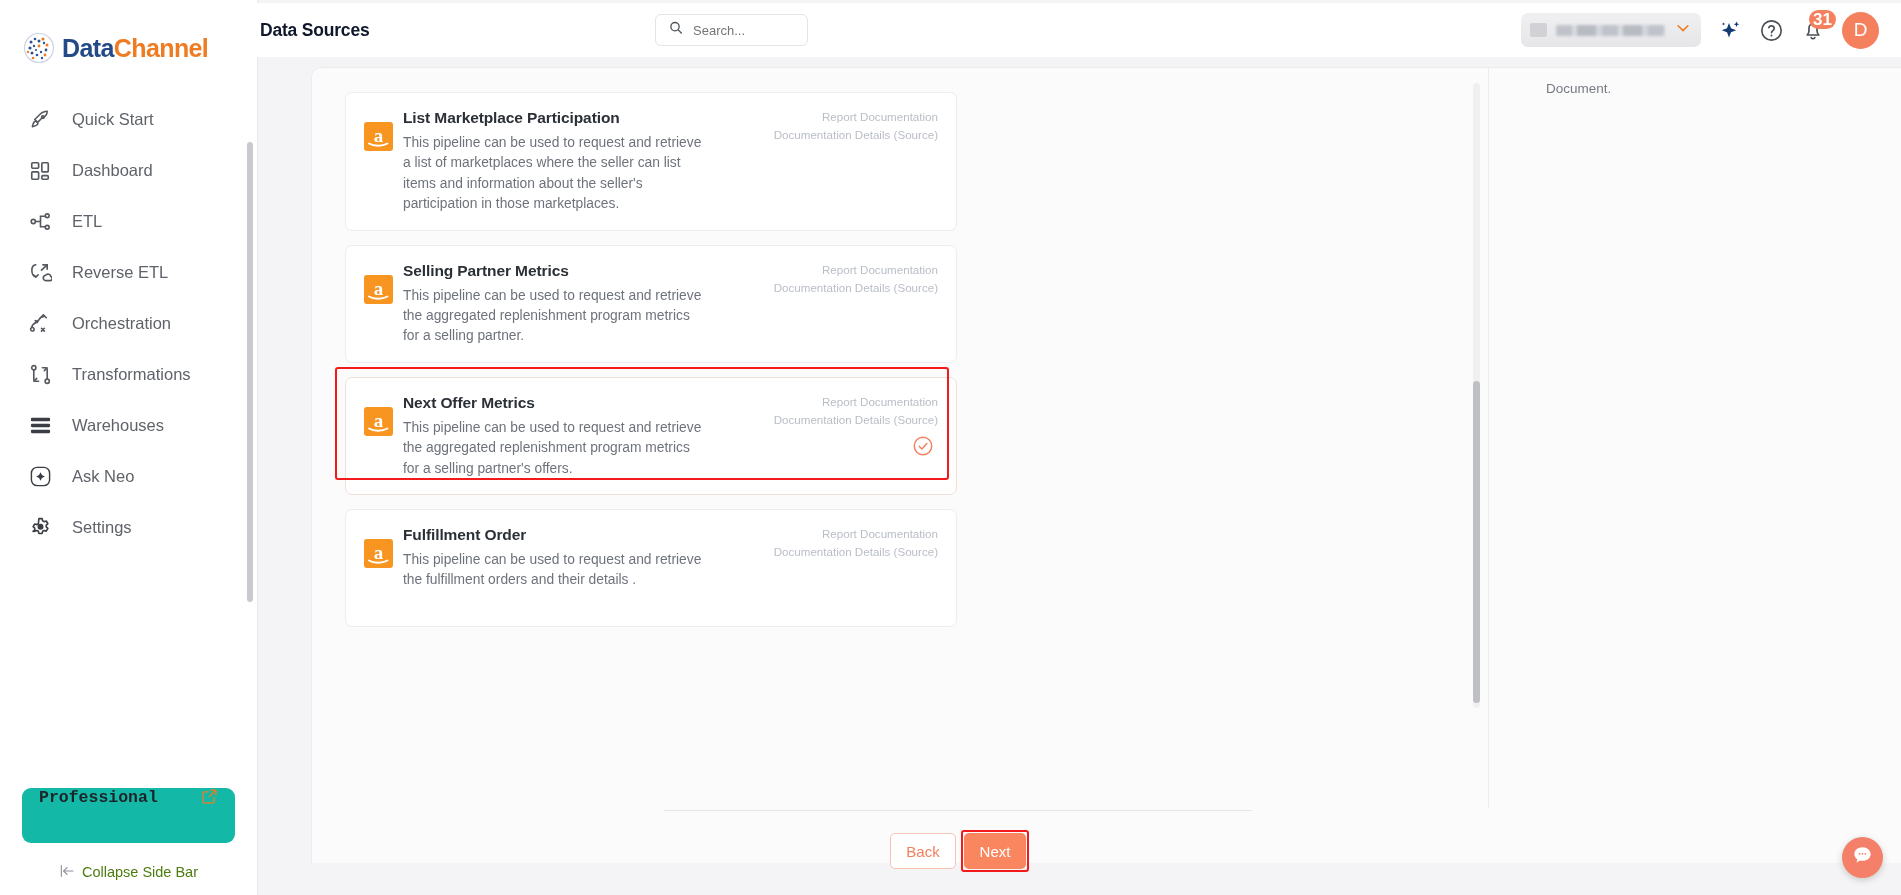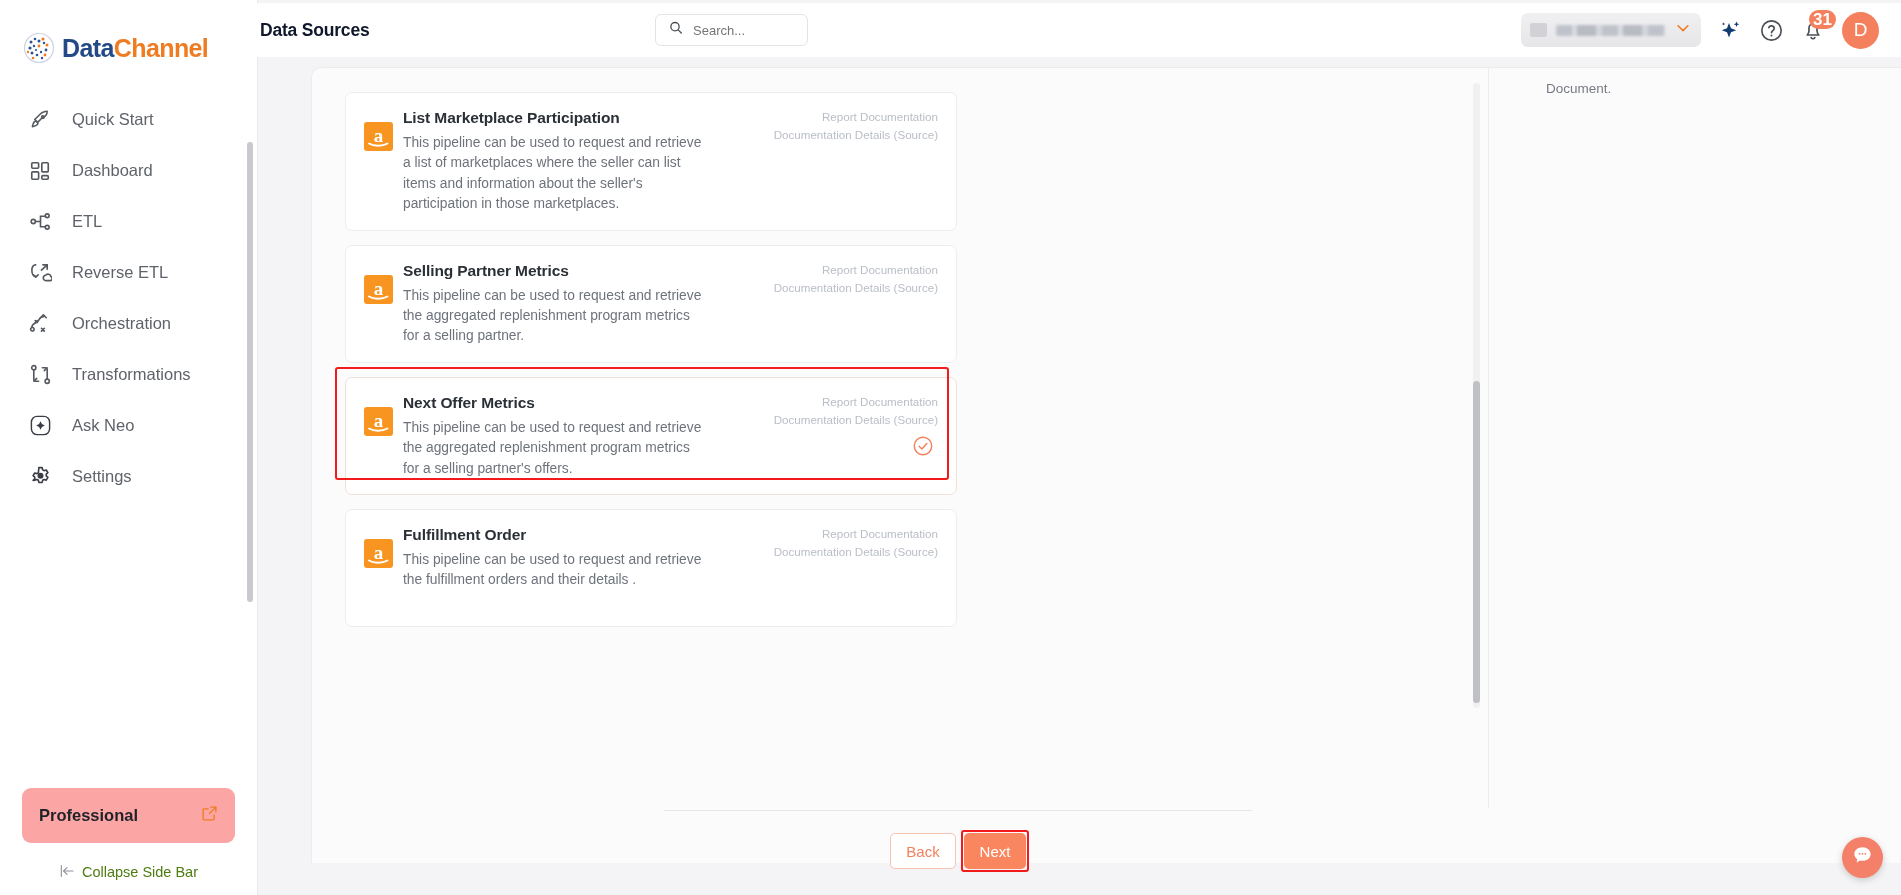--- a/index.html
+++ b/index.html
@@ -32,23 +32,23 @@
   .nav-ic { width: 28px; height: 26px; flex: none; margin-right: 18px; display: flex; align-items: center; justify-content: center; }
   .nav-ic svg { display: block; }
   .nav-label { line-height: 1; }
 
   .sb-scroll {
     position: absolute; right: 4px; top: 48px; width: 6px; height: 460px;
     background: #c9c9cf; border-radius: 3px;
   }
 
   .plan-box {
-    margin: 0 22px 6px 22px; height: 55px; background: #fca5a5; border-radius: 9px;
-    display: flex; align-items: center; justify-content: space-between;
-    padding: 0 17px; cursor: pointer;
+    margin: 0 22px 6px 22px; height: 55px; background: #14b8a6; border-radius: 9px;
+    display: flex; justify-content: space-between;
+    padding: 0 17px; cursor: pointer; font-family: Liberation Mono, monospace;
   }
   .plan-name { font-size: 16.5px; font-weight: bold; color: #1f2328; }
   .collapse-row {
     height: 46px; display: flex; align-items: center; justify-content: center;
     gap: 7px; color: #4d7c0f; font-size: 14.5px; cursor: pointer;
   }
 
   
   .header {
     position: absolute; left: 238px; top: 3px; width: 1663px; height: 54px;
@@ -277,20 +277,30 @@
             <circle cx="19" cy="19" r="2.2"></circle>
             <path d="M5 7.2V17a2 2 0 002 2h3"></path>
             <path d="M8 16l-2.8 3"></path>
             <path d="M19 16.8V7a2 2 0 00-2-2h-3"></path>
             <path d="M16 8l2.8-3"></path>
           </svg>
         </span>
         <span class="nav-label">Transformations</span>
       </div>
 
+      <div class="nav-item">
+        <span class="nav-ic">
+          <svg viewBox="0 0 24 24" width="23" height="23" fill="#3a3e44">
+            <rect x="2" y="4" width="20" height="3.6" rx="1.2"></rect>
+            <rect x="2" y="10.2" width="20" height="3.6" rx="1.2"></rect>
+            <rect x="2" y="16.4" width="20" height="3.6" rx="1.2"></rect>
+          </svg>
+        </span>
+        <span class="nav-label">Warehouses</span>
+      </div>
 
       <div class="nav-item">
         <span class="nav-ic">
           <svg viewBox="0 0 24 24" width="23" height="23" fill="none" stroke="#3a3e44" stroke-width="1.5">
             <rect x="2.5" y="2.5" width="19" height="19" rx="6"></rect>
             <path d="M12 7.5l1.5 3 3 1.5-3 1.5-1.5 3-1.5-3-3-1.5 3-1.5z" fill="#3a3e44" stroke="none"></path>
           </svg>
         </span>
         <span class="nav-label">Ask Neo</span>
       </div>

